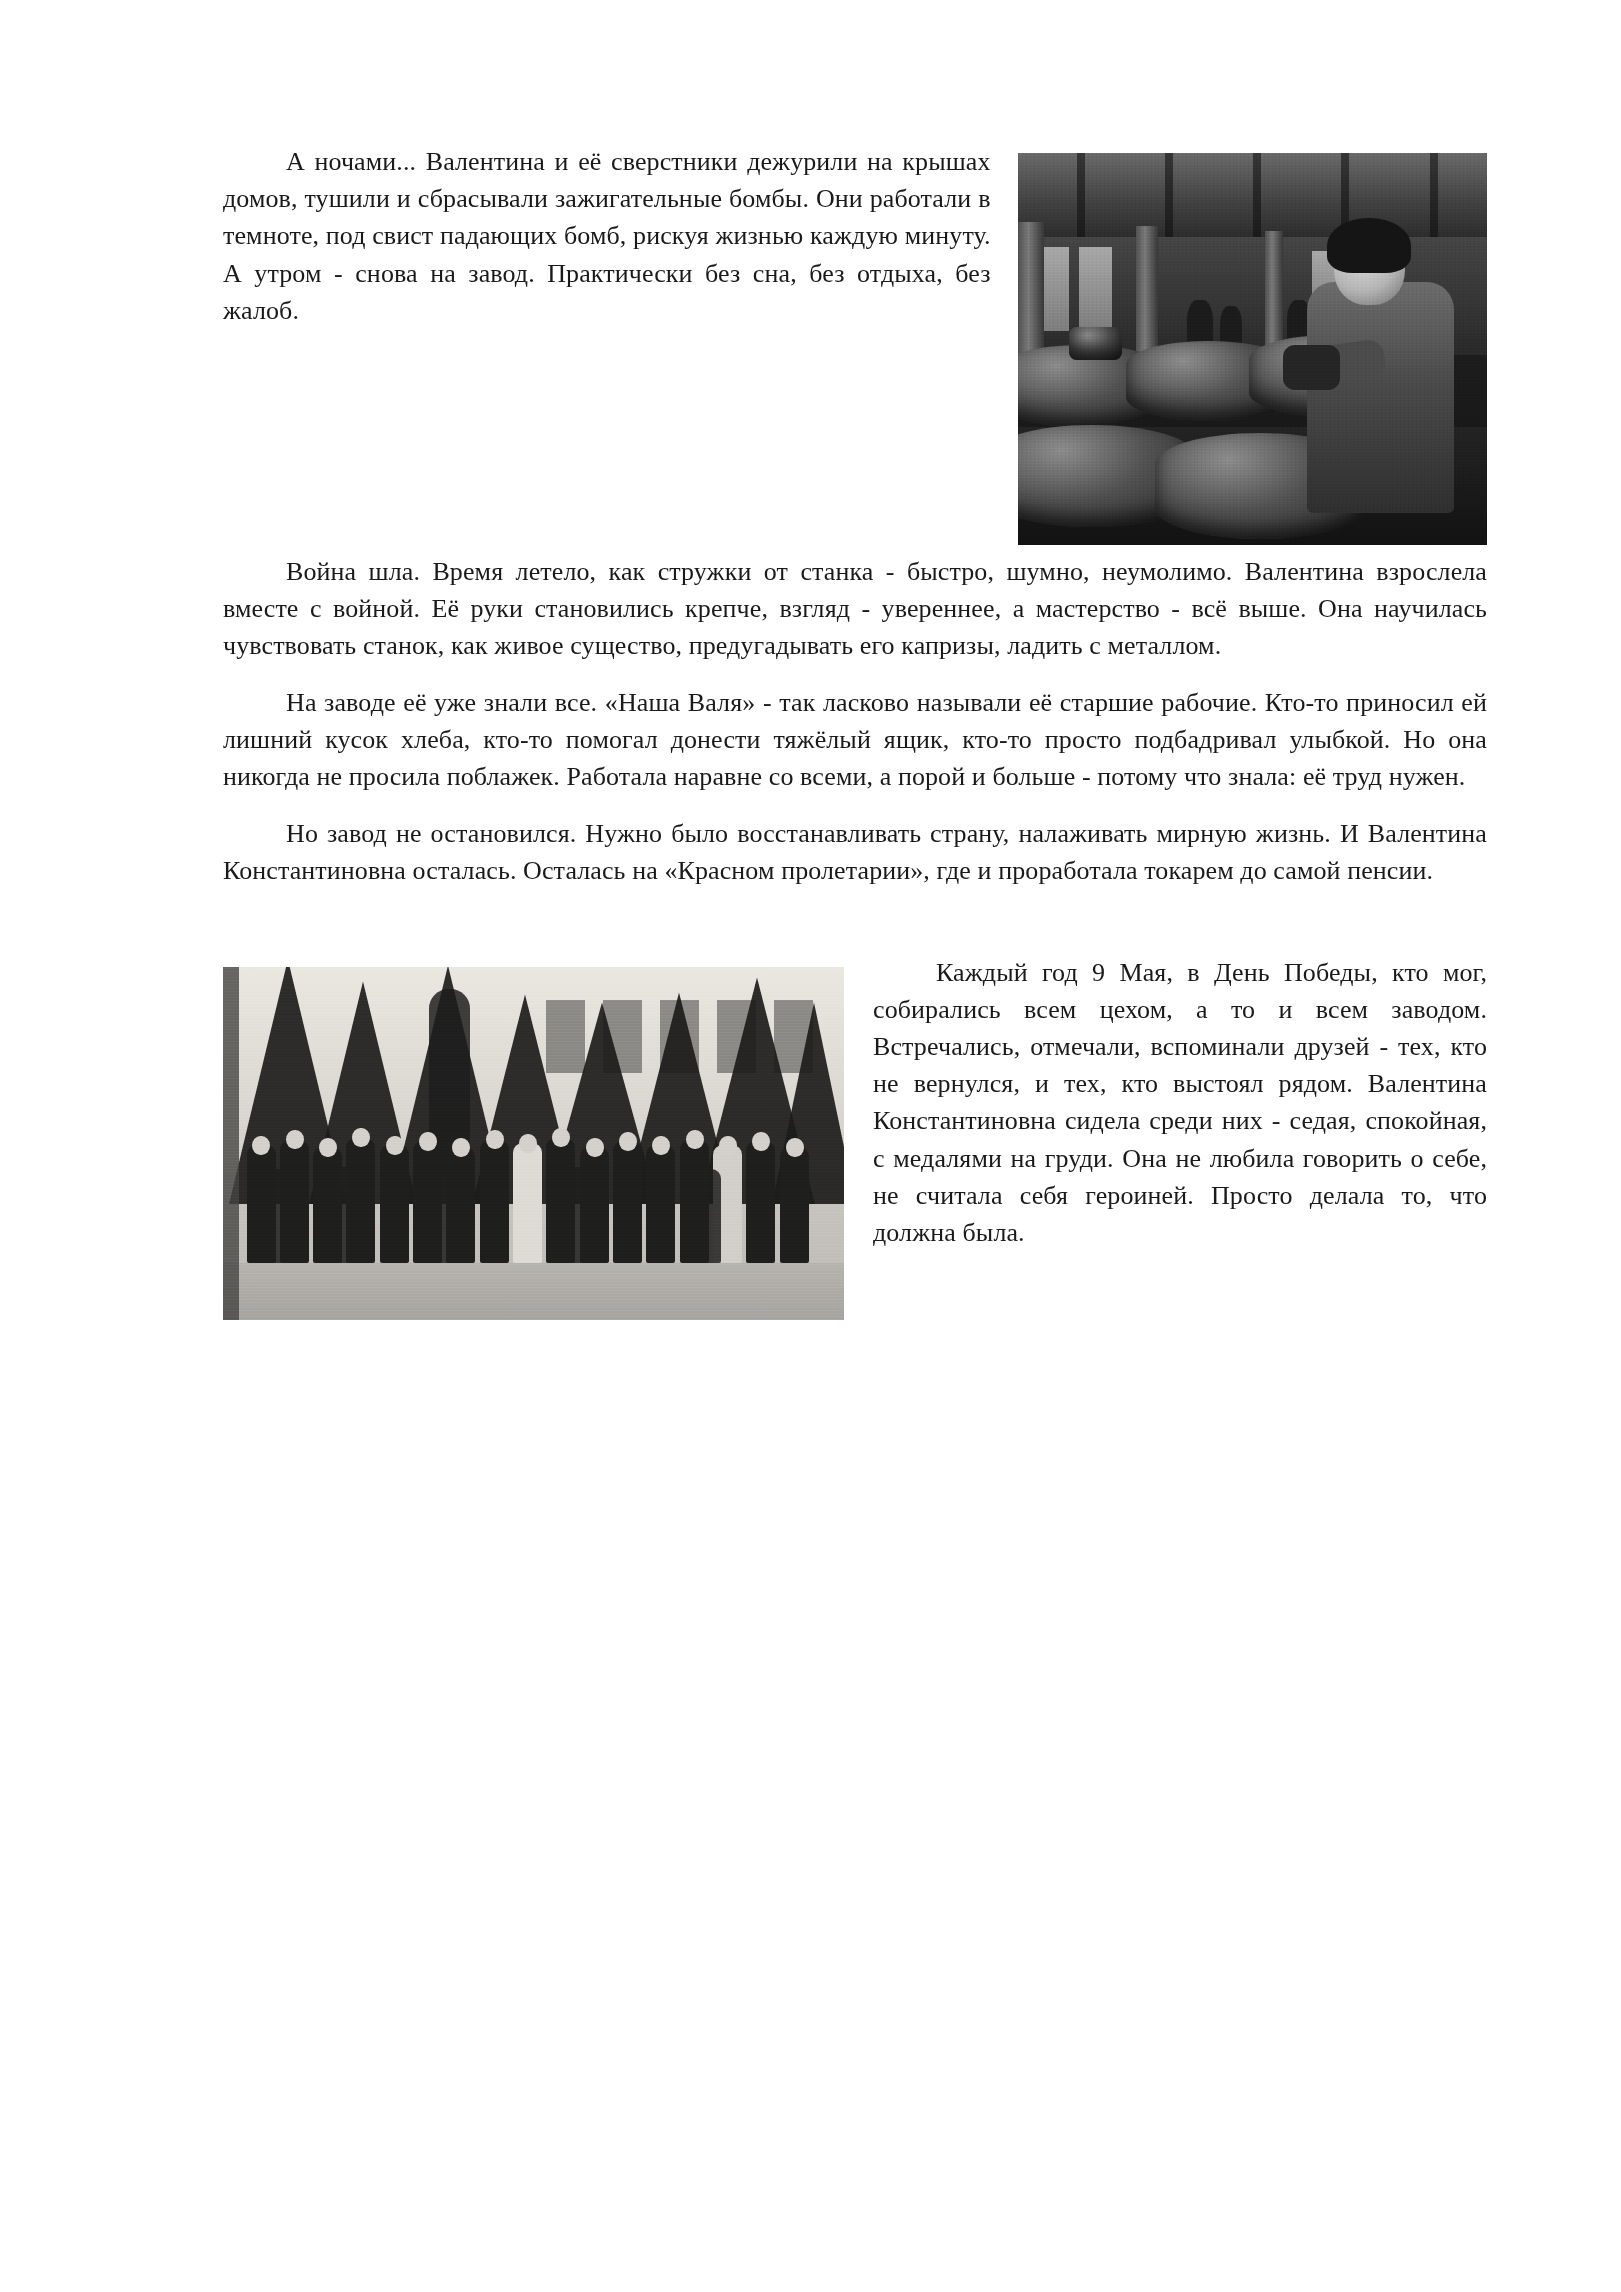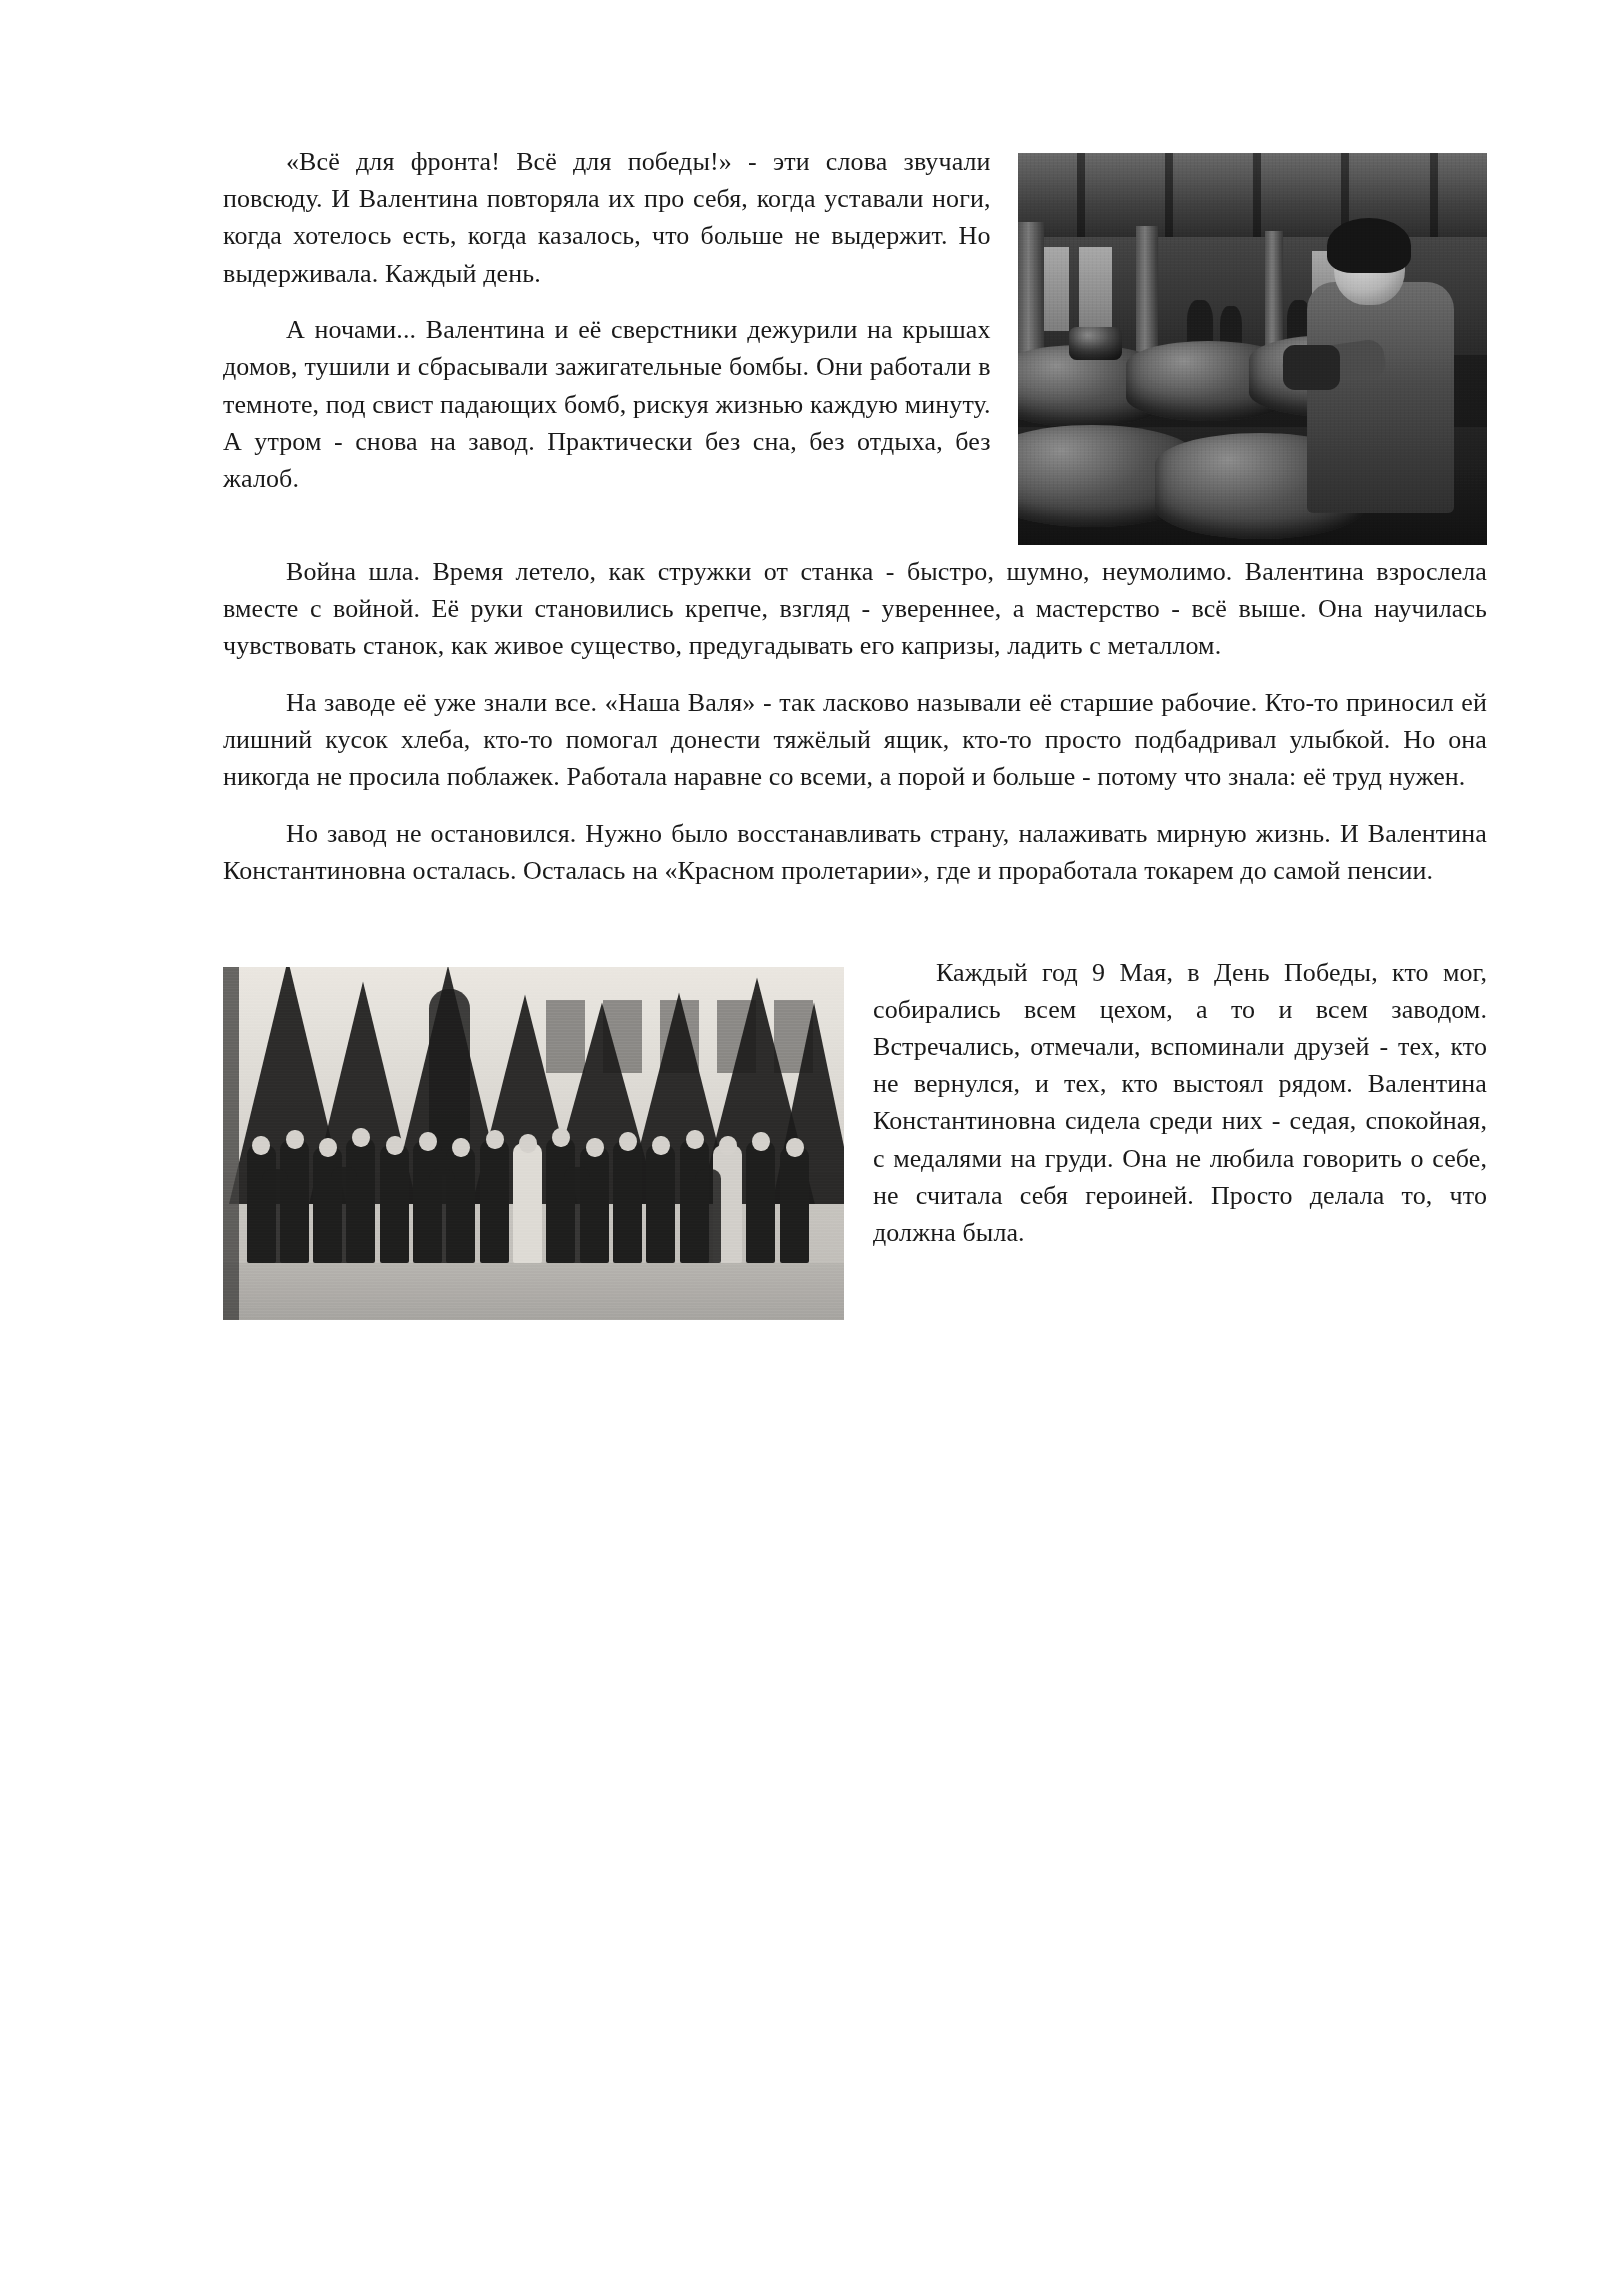--- a/index.html
+++ b/index.html
@@ -232,21 +232,20 @@
         <div class="p1-drum" style="left:51px; top:174px; width:53px; height:33px; border-radius:7.8px;"></div>
         <div class="p1-woman-coat"></div>
         <div class="p1-woman-arm"></div>
         <div class="p1-woman-hands"></div>
         <div class="p1-woman-head"></div>
         <div class="p1-woman-hair"></div>
         <div class="p1-grain"></div>
       </div>
     </div>
 
-    <p class="para">«Всё для фронта! Всё для победы!» - эти слова звучали повсюду. И Валентина повторяла их про себя, когда уставали ноги, когда хотелось есть, когда казалось, что больше не выдержит. Но выдерживала. Каждый день.</p>
     <p class="para">А ночами... Валентина и её сверстники дежурили на крышах домов, тушили и сбрасывали зажигательные бомбы. Они работали в темноте, под свист падающих бомб, рискуя жизнью каждую минуту. А утром - снова на завод. Практически без сна, без отдыха, без жалоб.</p>
     <div class="clear"></div>
     <p class="para">Война шла. Время летело, как стружки от станка - быстро, шумно, неумолимо. Валентина взрослела вместе с войной. Её руки становились крепче, взгляд - увереннее, а мастерство - всё выше. Она научилась чувствовать станок, как живое существо, предугадывать его капризы, ладить с металлом.</p>
     <p class="para">На заводе её уже знали все. «Наша Валя» - так ласково называли её старшие рабочие. Кто-то приносил ей лишний кусок хлеба, кто-то помогал донести тяжёлый ящик, кто-то просто подбадривал улыбкой. Но она никогда не просила поблажек. Работала наравне со всеми, а порой и больше - потому что знала: её труд нужен.</p>
     <p class="para">Но завод не остановился. Нужно было восстанавливать страну, налаживать мирную жизнь. И Валентина Константиновна осталась. Осталась на «Красном пролетарии», где и проработала токарем до самой пенсии.</p>
 
     <div class="block-gap"></div>
 
     <div class="float-img-left">
       <div class="photo2">

